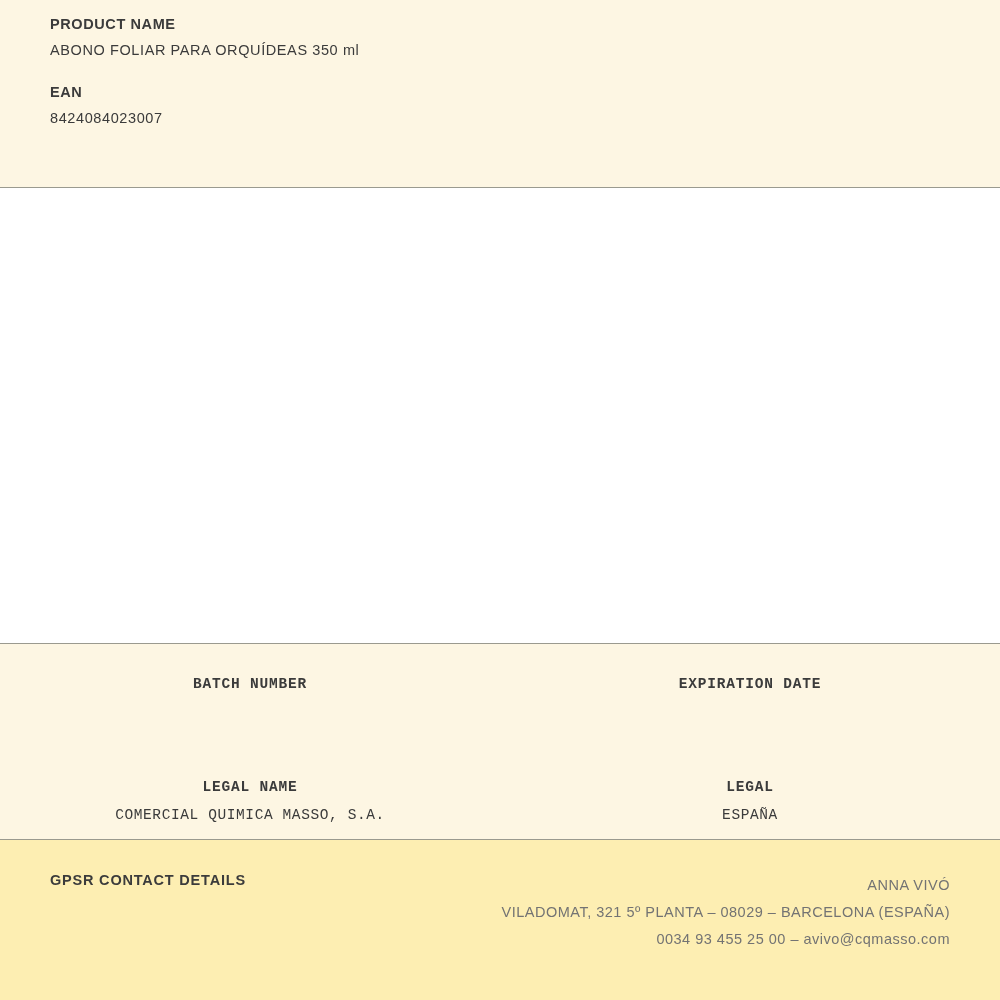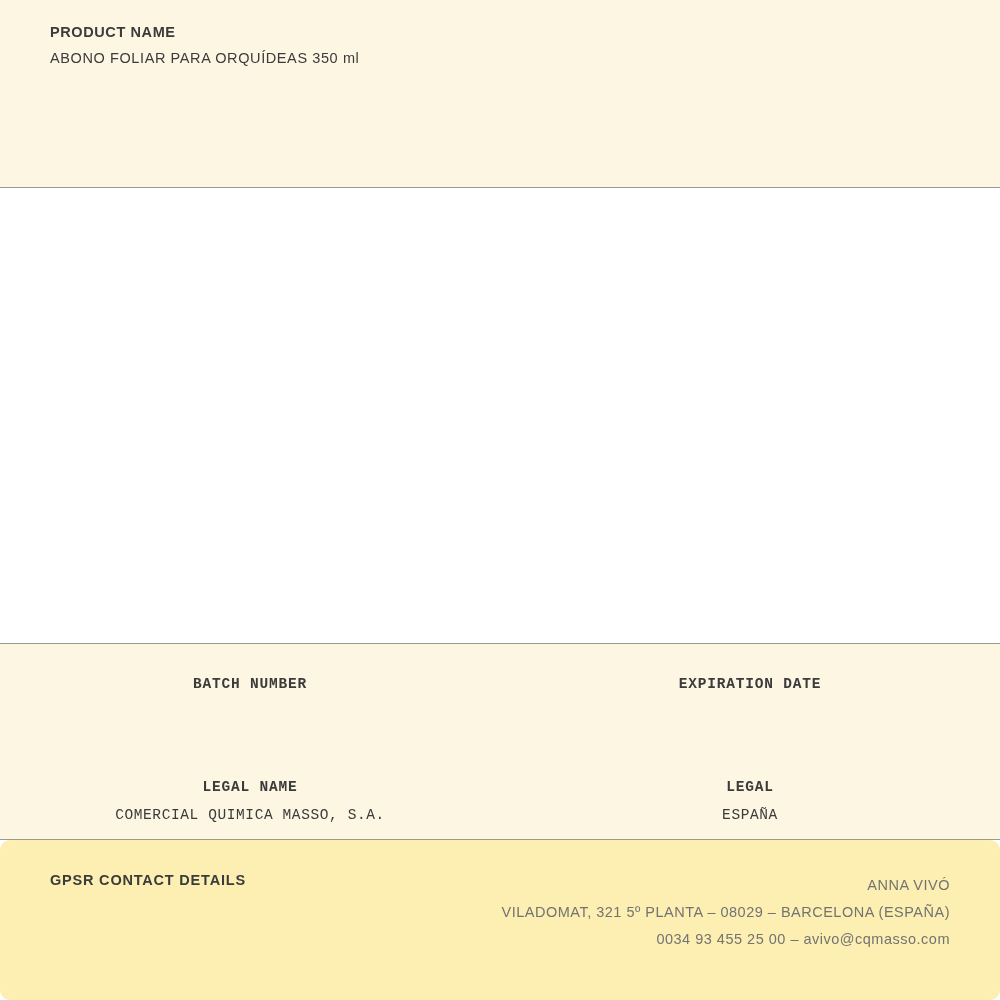--- a/index.html
+++ b/index.html
@@ -19,21 +19,21 @@
     width: 1000px;
     height: 1000px;
     box-sizing: border-box;
     display: flex;
     flex-direction: column;
   }
 
   
   .header-block {
     background: #fdf6e3;
-    padding: 24px 50px 0 50px;
+    padding: 16px 50px 0 50px;
     box-sizing: border-box;
     height: 188px;
     border-bottom: 1px solid #9a9a8f;
   }
   .field-label {
     font-size: 14.5px;
     font-weight: bold;
     letter-spacing: 0.6px;
     color: #3b3b3b;
     margin: 0 0 10px 0;
@@ -100,21 +100,20 @@
 
   
   .footer-block {
     background: #fdeeb2;
     height: 160px;
     box-sizing: border-box;
     padding: 32px 50px 0 50px;
     display: flex;
     justify-content: space-between;
     align-items: flex-start;
-    border-radius: 10px;
   }
   .footer-title {
     font-size: 14.5px;
     font-weight: bold;
     letter-spacing: 0.8px;
     color: #3b3b3b;
     white-space: nowrap;
   }
   .footer-right {
     text-align: right;
@@ -129,20 +128,24 @@
 </style>
 </head>
 <body>
 
 <div class="page">
 
   <div class="header-block">
     <div class="field-group">
       <div class="field-label">PRODUCT NAME</div>
       <div class="field-value">ABONO FOLIAR PARA ORQUÍDEAS 350 ml</div>
+    </div>
+    <div class="field-group">
+      <div class="field-label">EAN</div>
+      <div class="field-value">8424084023007</div>
     </div>
   </div>
 
   <div class="blank-area"></div>
 
   <div class="mid-block">
     <div class="mid-row mid-row-one">
       <div class="mid-cell">
         <div class="mid-label">BATCH NUMBER</div>
         <div class="mid-value"></div>

